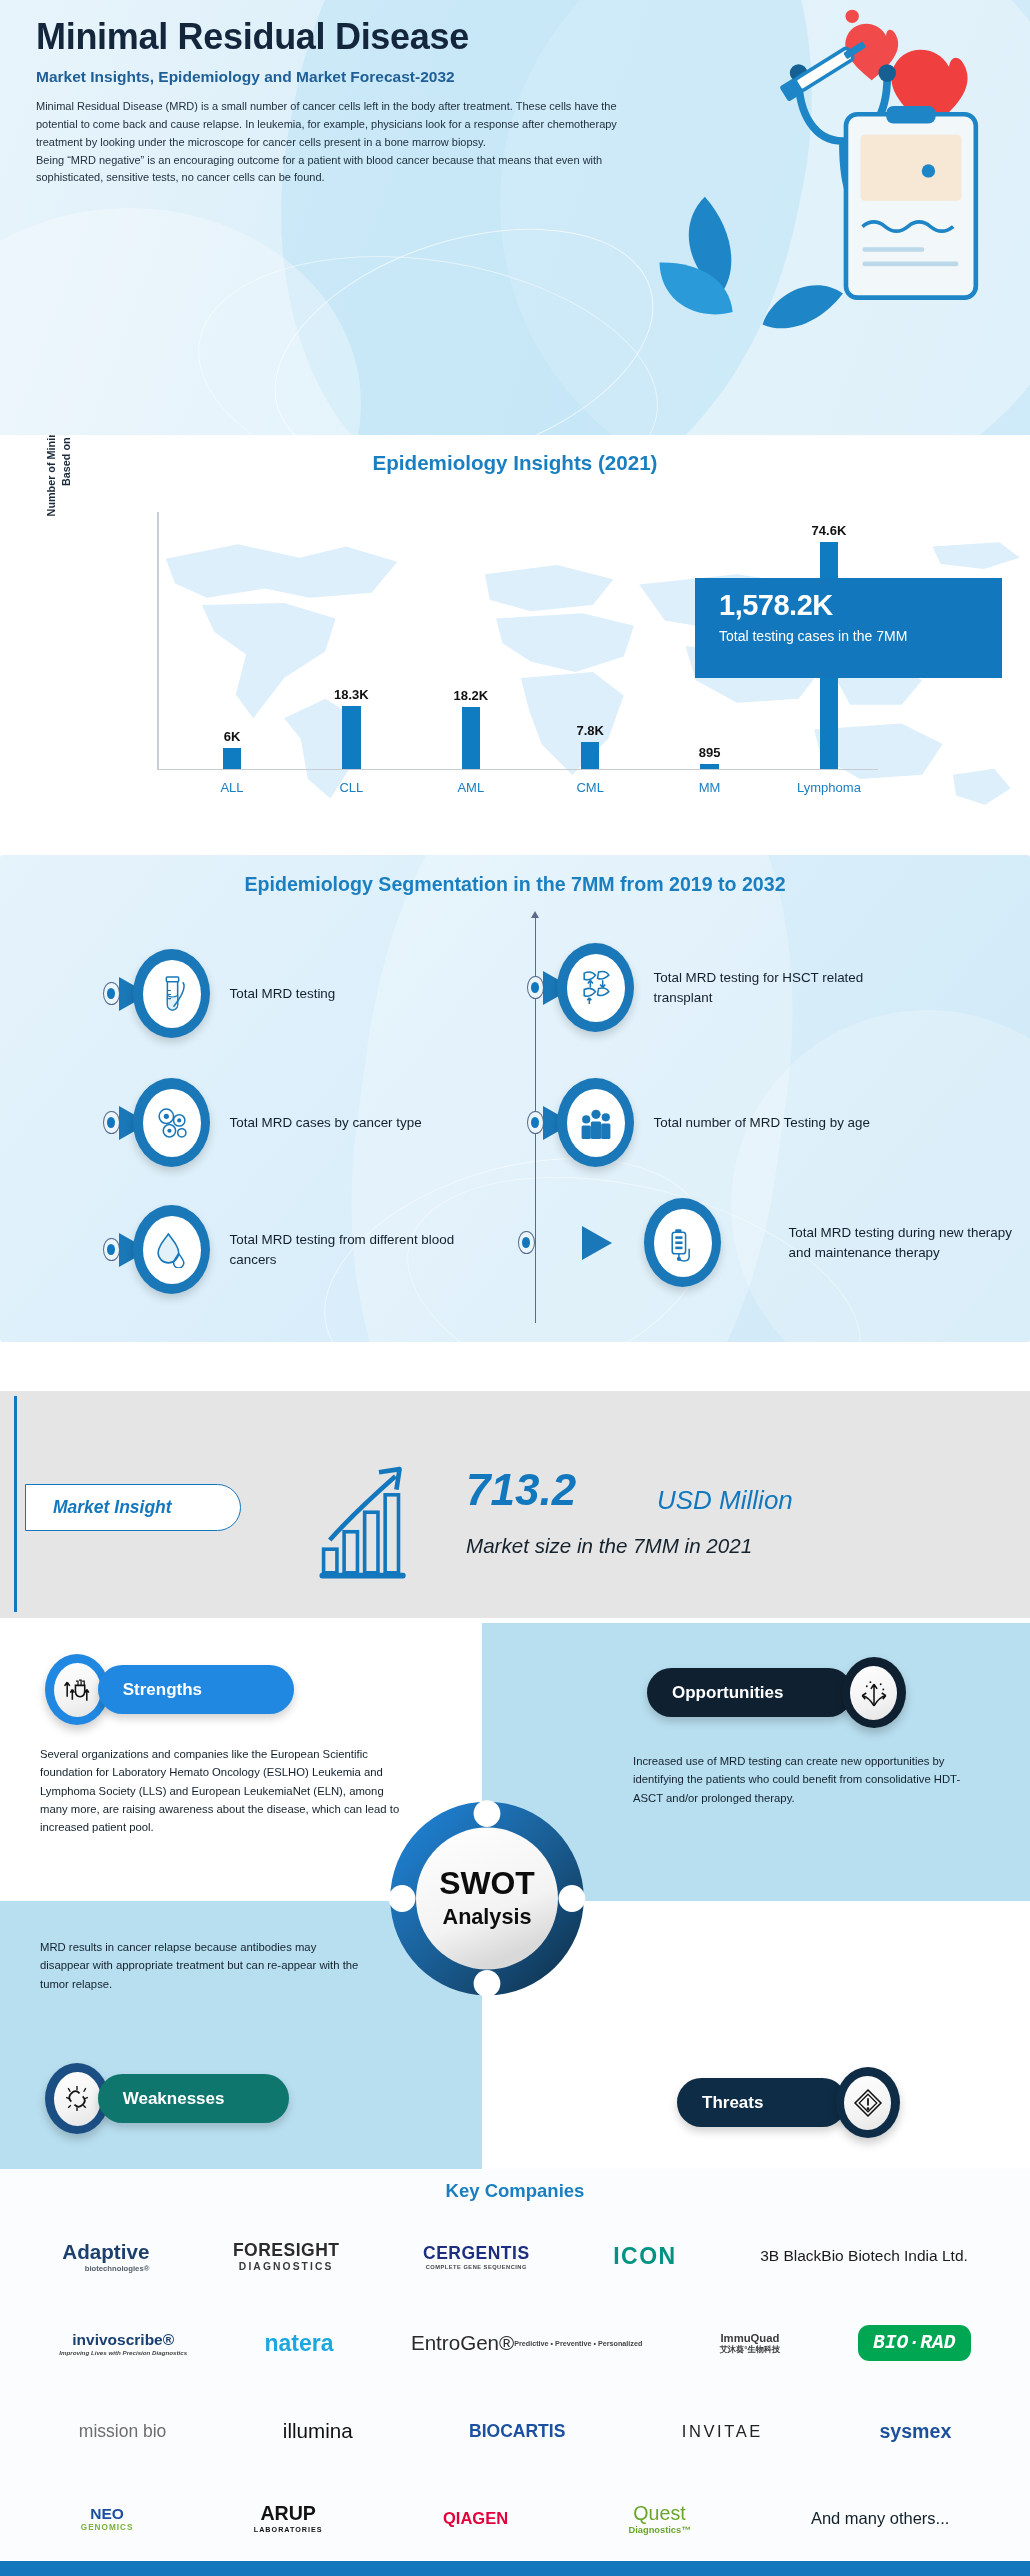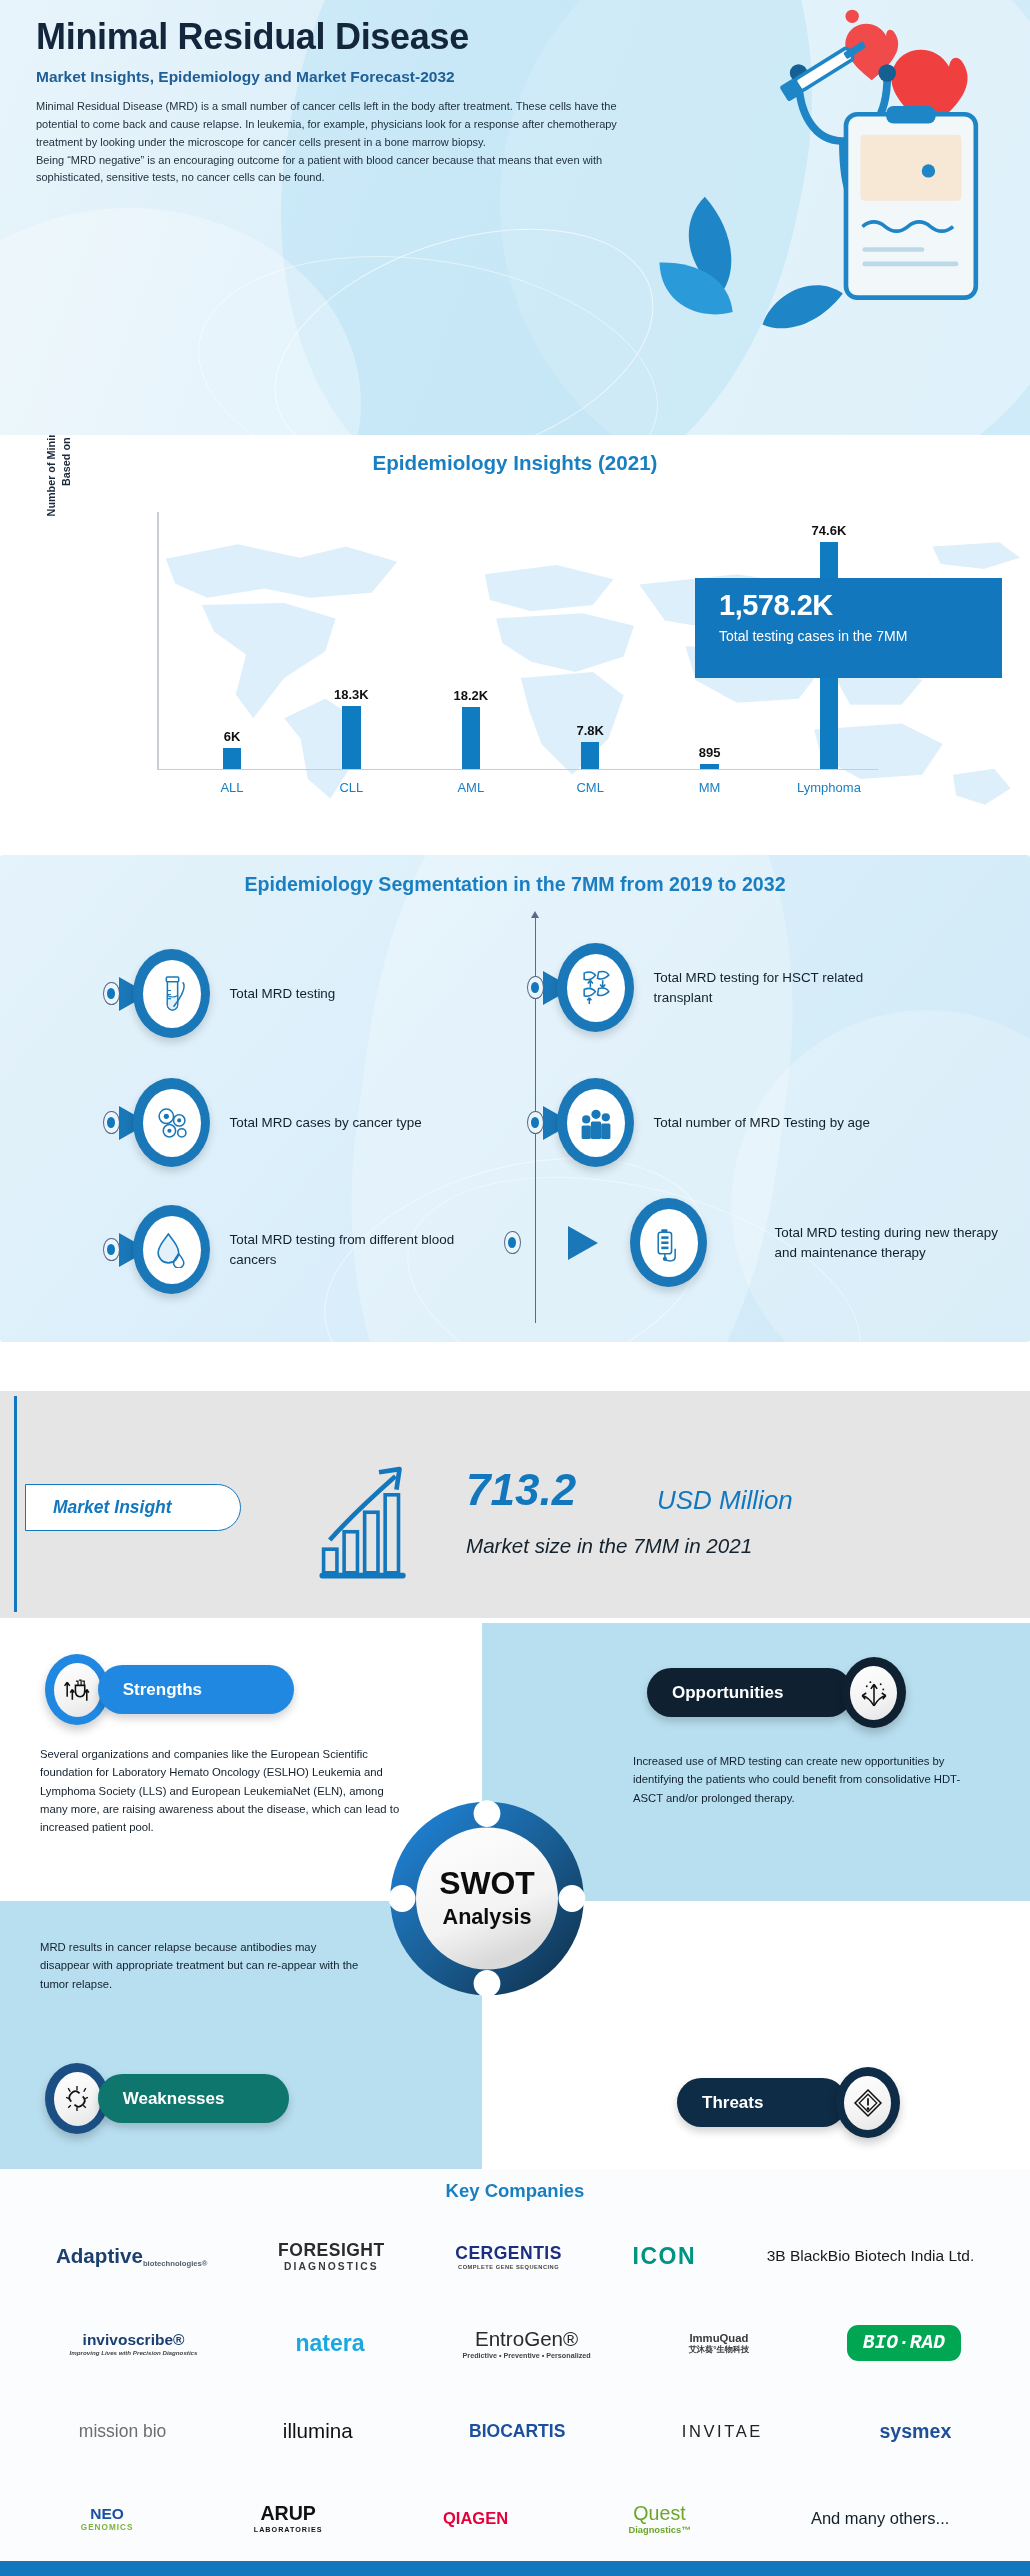--- a/index.html
+++ b/index.html
@@ -353,21 +353,21 @@
       <span class="inner">
         <svg width="32" height="37" viewBox="0 0 62 72">
           <path d="M24 6 C36 22 44 32 44 42 a20 20 0 0 1-40 0 C4 32 12 22 24 6z" fill="#e2f1fa" stroke="#1a78b8" stroke-width="3"></path>
           <path d="M44 44 C50 52 54 58 54 62 a10 10 0 0 1-20 0 c0-4 4-10 10-18z" fill="none" stroke="#1a78b8" stroke-width="3"></path>
         </svg>
       </span>
     </span>
     <span class="seg-label">Total MRD testing from different blood cancers</span>
   </div>
 
-  <div class="seg-item" style="left:504px; top:343px;gap:48px;">
+  <div class="seg-item" style="left:518px; top:343px;gap:48px;">
     <span class="seg-node">
         <i></i>
       </span>
     <span class="seg-tail"></span>
     <span class="seg-badge">
       <span class="inner">
         <svg width="32" height="38" viewBox="0 0 62 74">
           <rect x="16" y="10" width="12" height="6" rx="2" fill="#1a78b8"></rect>
           <rect x="10" y="16" width="26" height="42" rx="5" fill="none" stroke="#1a78b8" stroke-width="3"></rect>
           <rect x="16" y="24" width="14" height="5" fill="#1a78b8"></rect>
@@ -490,21 +490,21 @@
     <circle cx="365" cy="205" r="26" fill="#ffffff"></circle>
     <text x="200" y="196" text-anchor="middle" font-family="Liberation Sans, sans-serif" font-size="62" font-weight="700" fill="#0d0d0d">SWOT</text>
     <text x="200" y="254" text-anchor="middle" font-family="Liberation Sans, sans-serif" font-size="42" font-weight="700" fill="#0d0d0d">Analysis</text>
   </svg>
 </section>
 
 <section class="kc-sec">
   <div class="kc-title">Key Companies</div>
 
   <div class="kc-row" style="top:56px; height:62px;">
-    <div class="logo" style="flex-direction:row;align-items:center;">
+    <div class="logo" style="flex-direction:column;align-items:center;">
       <span style="font-size:20.6px;color:#1c3f6e;">Adaptive</span>
       <span style="font-size:7.7px;color:#55606b;align-self:flex-end;">biotechnologies®</span>
     </div>
     <div class="logo" style="flex-direction:column;">
       <span style="font-size:17.5px;letter-spacing:0.5px;color:#2b2b2b;">FORESIGHT</span>
       <span style="font-size:10.3px;letter-spacing:2.1px;color:#3a3a3a;">DIAGNOSTICS</span>
     </div>
     <div class="logo" style="flex-direction:column;">
       <span style="font-size:17.5px;letter-spacing:0.5px;color:#1b2e80;">CERGENTIS</span>
       <span style="font-size:5.7px;letter-spacing:0.5px;color:#444;">COMPLETE GENE SEQUENCING</span>
@@ -518,21 +518,21 @@
   </div>
 
   <div class="kc-row" style="top:143px; height:62px;">
     <div class="logo" style="flex-direction:column;">
       <span style="font-size:15.5px;color:#1a3f72;">invivoscribe®</span>
       <span style="font-size:6.2px;color:#444;font-style:italic;">Improving Lives with Precision Diagnostics</span>
     </div>
     <div class="logo">
       <span style="font-size:23px;color:#1ba7e0;">natera</span>
     </div>
-    <div class="logo" style="flex-direction:column;">
+    <div class="logo" style="flex-direction:row;">
       <span style="font-size:20.6px;color:#2b2b2b;font-weight:400;">EntroGen®</span>
       <span style="font-size:7.2px;color:#444;">Predictive • Preventive • Personalized</span>
     </div>
     <div class="logo" style="flex-direction:column;">
       <span style="font-size:11.3px;color:#3a3a3a;">ImmuQuad</span>
       <span style="font-size:8.2px;color:#3a3a3a;">艾沐葵°生物科技</span>
     </div>
     <div class="logo" style="background:#00a651;border-radius:11.3px;padding:7.2px 15.5px;font-family:Liberation Mono, monospace;">
       <span style="font-size:19.6px;color:#fff;font-style:italic;">BIO·RAD</span>
     </div>

